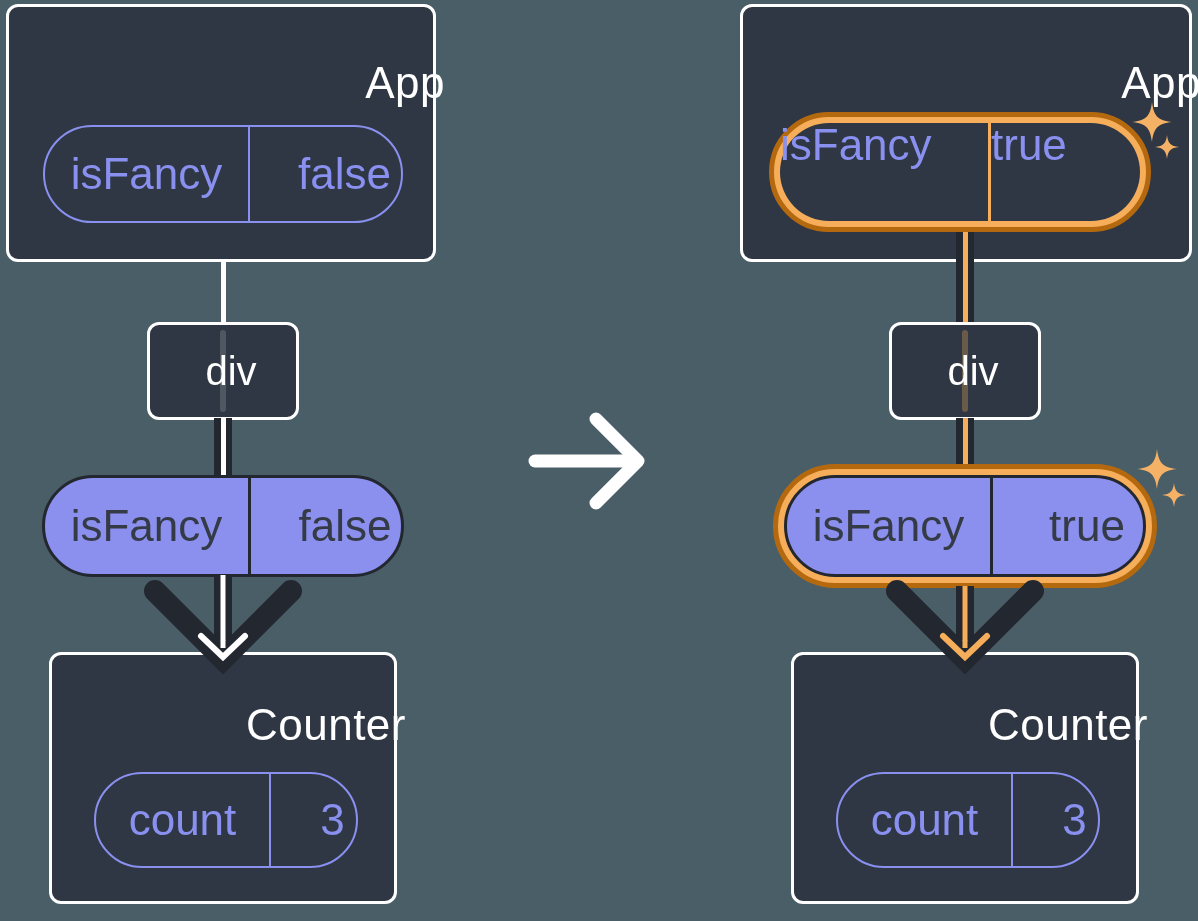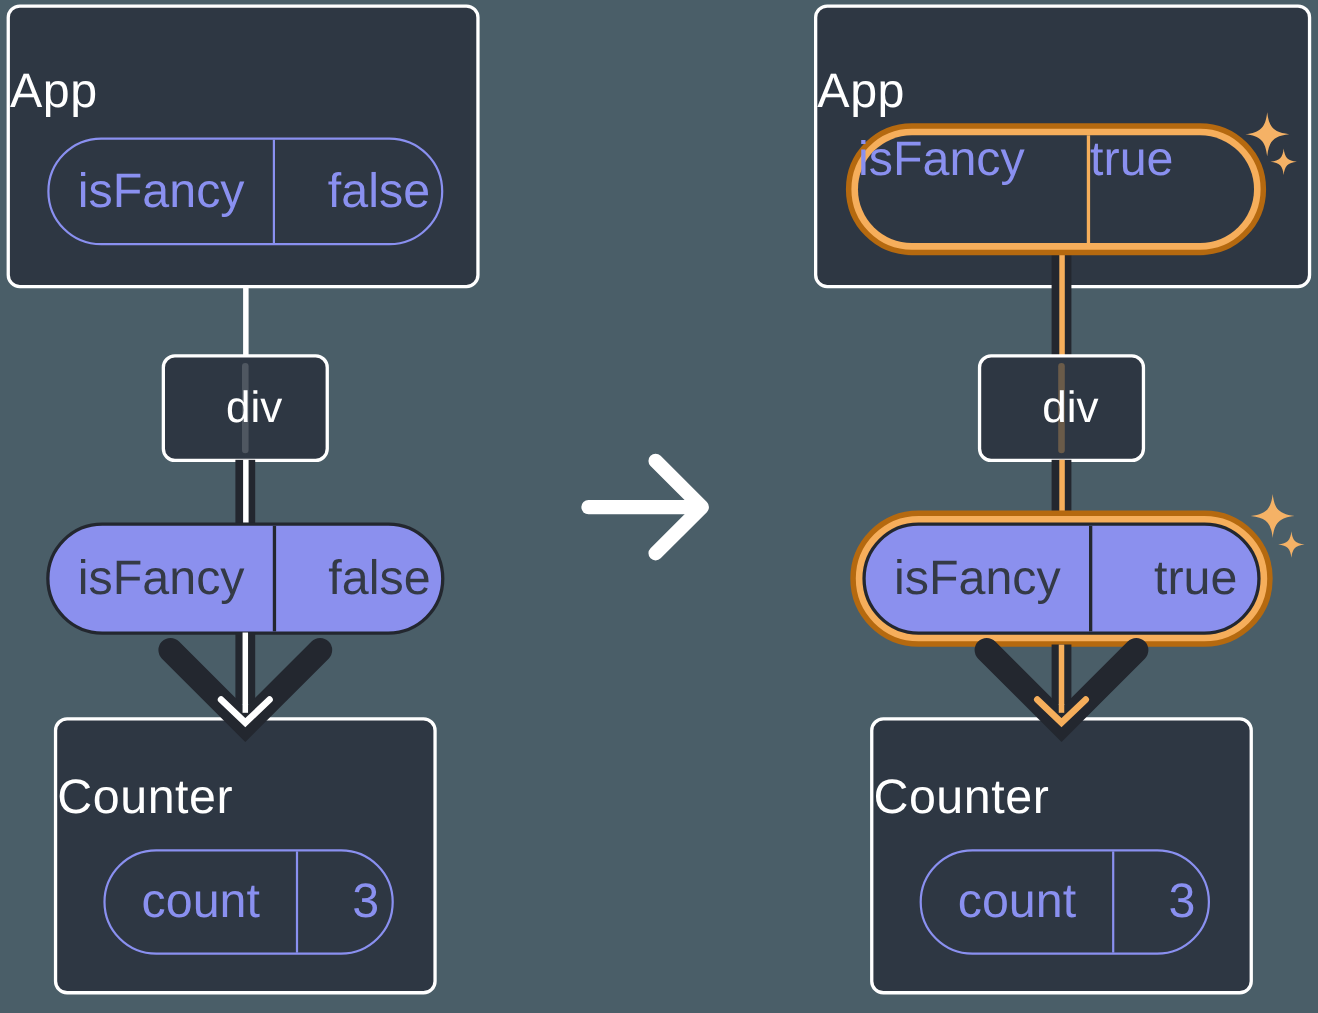--- a/index.html
+++ b/index.html
@@ -11,22 +11,22 @@
   .layer { position:absolute; inset:0; }
 
   
   .card {
     position:absolute; box-sizing:border-box;
     background:var(--card,#2e3743);
     border:3px solid var(--white,#fff);
     border-radius:12px;
   }
   .card-title {
-    position:absolute; left:0; width:100%;
-    text-align:left; color:var(--white,#fff);
+    position:absolute; left:12px; width:100%;
+    text-align:right; color:var(--white,#fff);
     font-size:44px; font-weight:500; line-height:44px;
     letter-spacing:0.5px;
   }
 
   
   .pill {
     position:absolute; box-sizing:border-box;
     display:flex; align-items:stretch;
     border-radius:999px; font-size:44px; line-height:1;
   }

